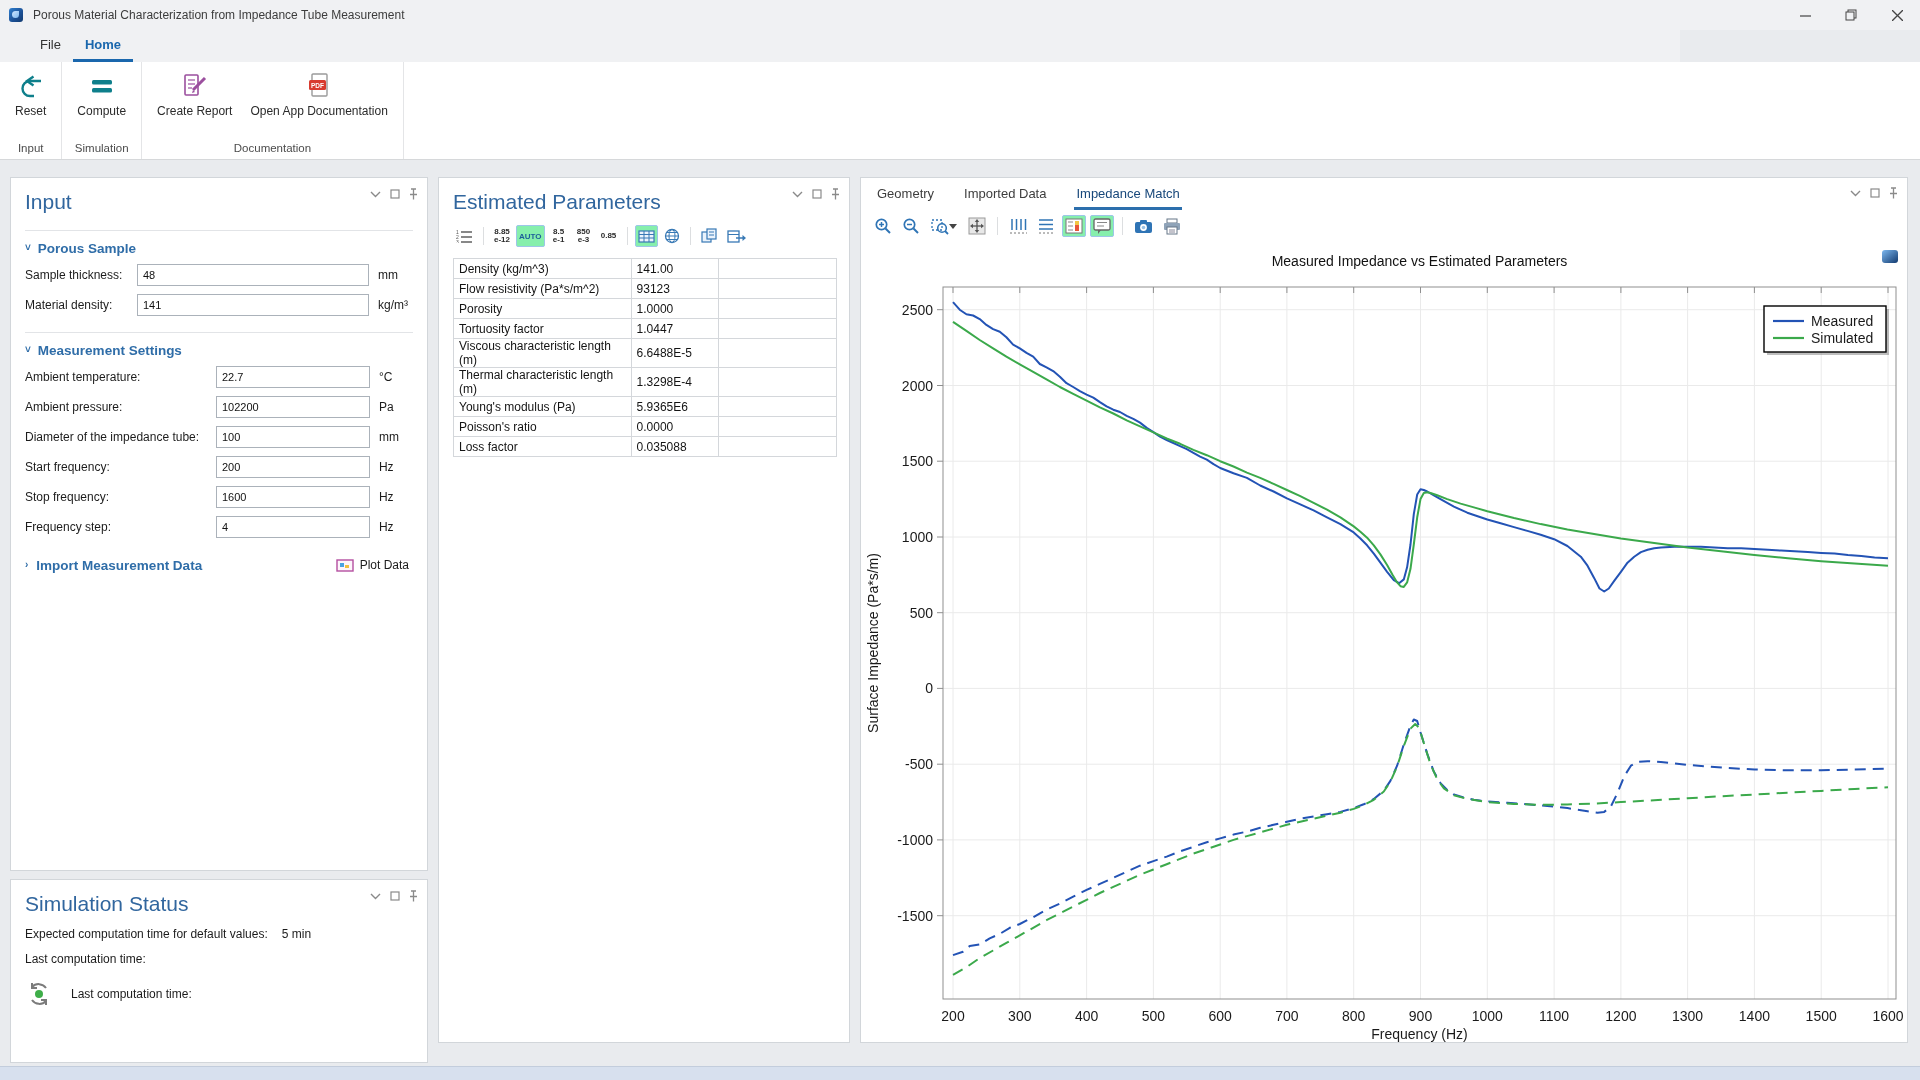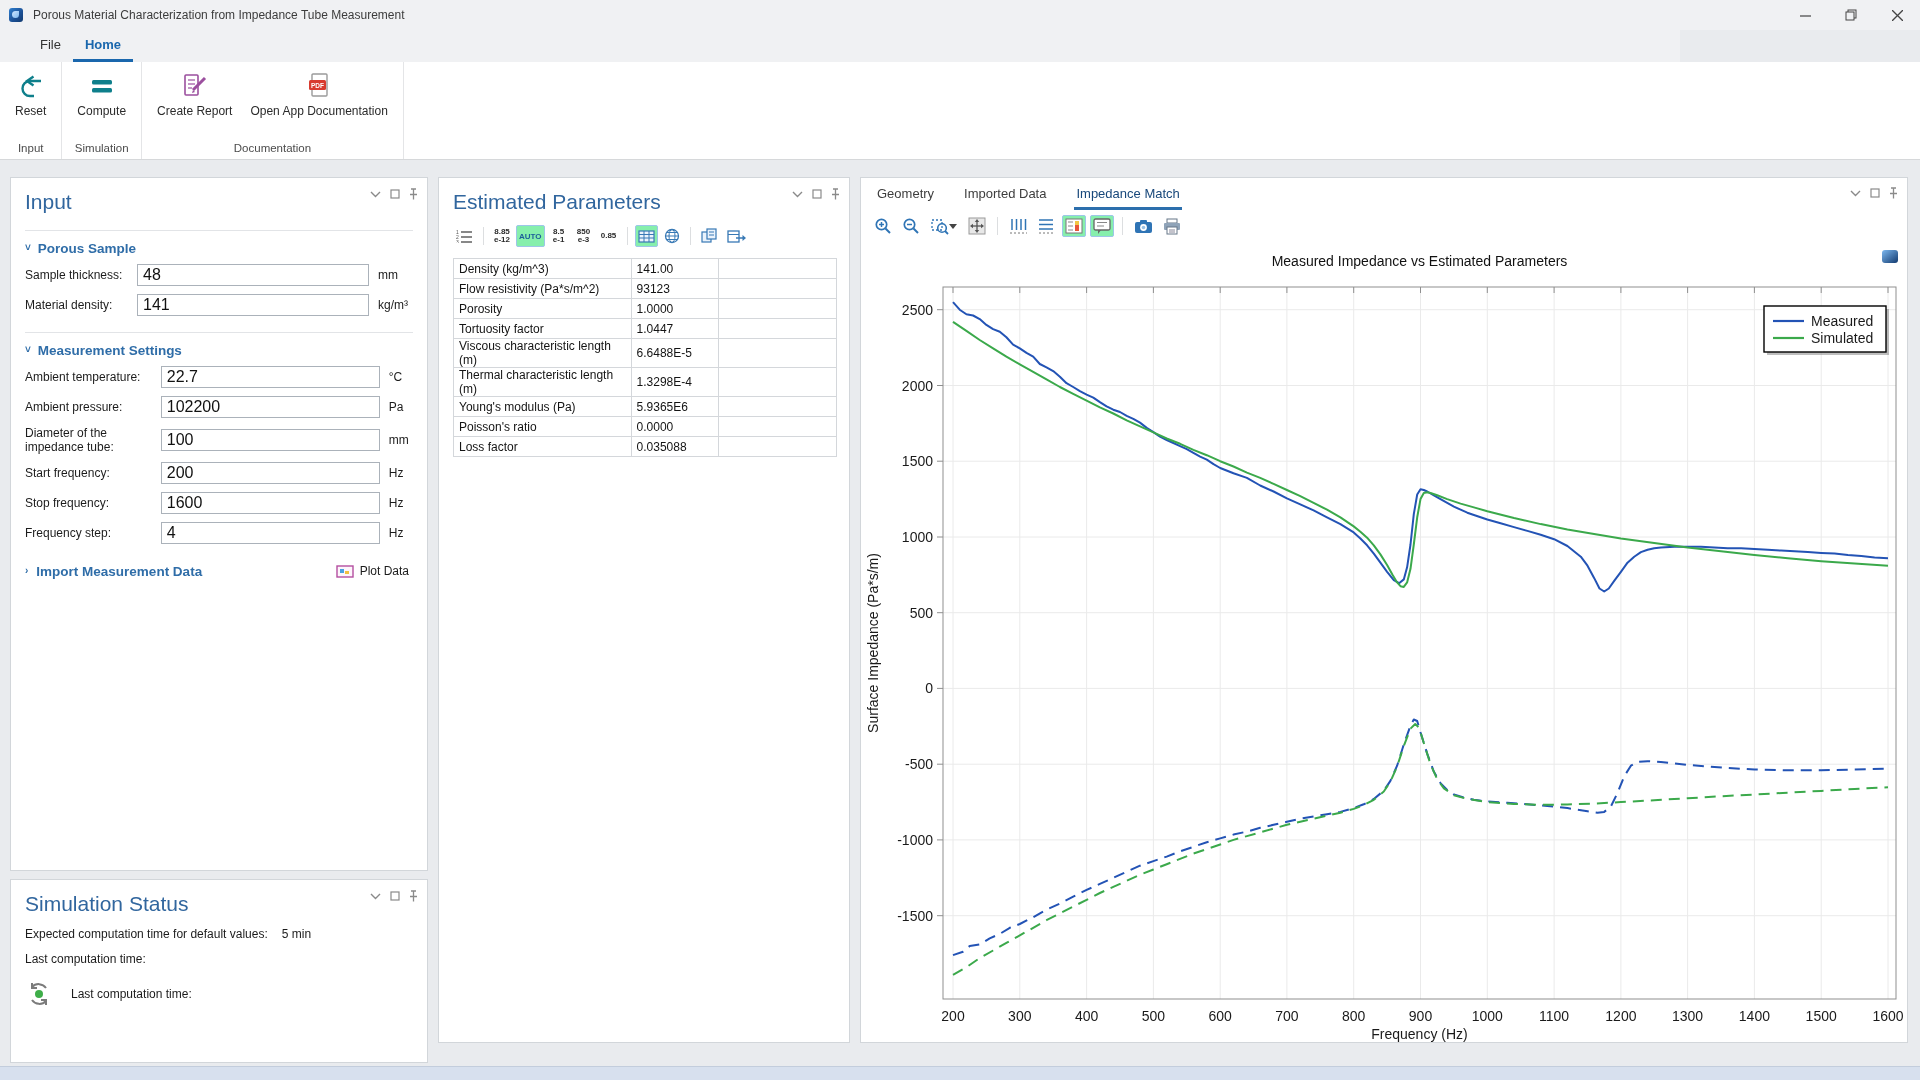--- a/index.html
+++ b/index.html
@@ -32,21 +32,21 @@
   .ptitle { font-size:21px; color:#31669e; }
   #input-panel   { left:10px; top:17px;  width:418px; height:694px; padding:12px 14px; }
   #status-panel  { left:10px; top:719px; width:418px; height:184px; padding:12px 14px; }
   #est-panel     { left:438px; top:17px; width:412px; height:866px; padding:12px 14px; }
   #gfx-panel     { left:860px; top:17px; width:1048px; height:866px; padding:0; }
   .section-head { display:flex; align-items:center; gap:7px; margin-top:16px; padding-top:10px;
     border-top:1px solid #e2e4e7; font-size:13.5px; font-weight:bold; color:#2f6da8; }
   .chev { font-size:10px; color:#2f6da8; transform:translateY(-1px); }
   .frow { display:flex; align-items:center; margin-top:8px; }
   .frow label { font-size:12px; color:#1c1c1c; }
-  .frow input { height:22px; border:1px solid #abb2ba; background:#fff; font-size:16px;
+  .frow input { height:22px; border:1px solid #abb2ba; background:#fff; font-size:11px;
     padding:0 5px; font-family:"Liberation Sans",sans-serif; color:#111; flex:1; }
   .frow .unit { width:44px; padding-left:9px; font-size:12px; color:#1c1c1c; }
   .lw1 { width:112px; }
   .lw2 { width:196px; }
   .import-row { display:flex; align-items:center; justify-content:space-between; margin-top:18px; }
   .import-link { font-size:13.5px; font-weight:bold; color:#2f6da8; display:flex; gap:8px; align-items:center; }
   .plotdata-btn { display:flex; align-items:center; gap:6px; font-size:12px; color:#1c1c1c; padding:2px 4px; }
   .status-line { font-size:12px; color:#1c1c1c; margin-top:11px; display:flex; gap:14px; }
   .status-icon-row { display:flex; align-items:center; gap:18px; margin-top:14px; }
   .etoolbar { display:flex; align-items:center; gap:3px; margin-top:10px; height:24px; }

